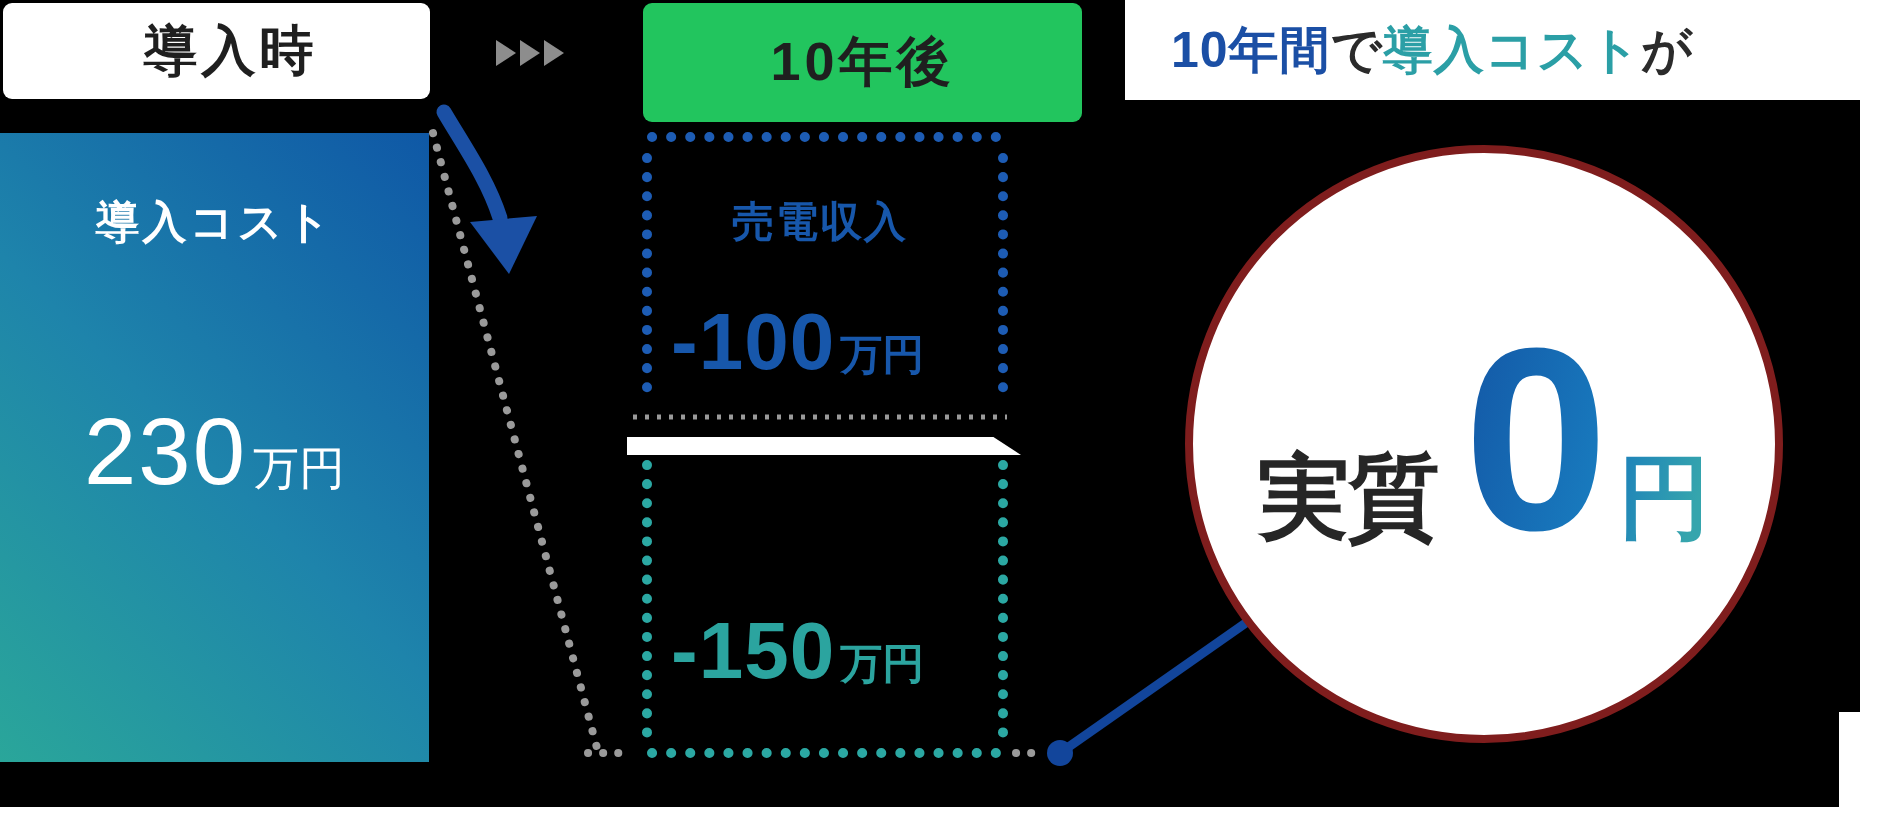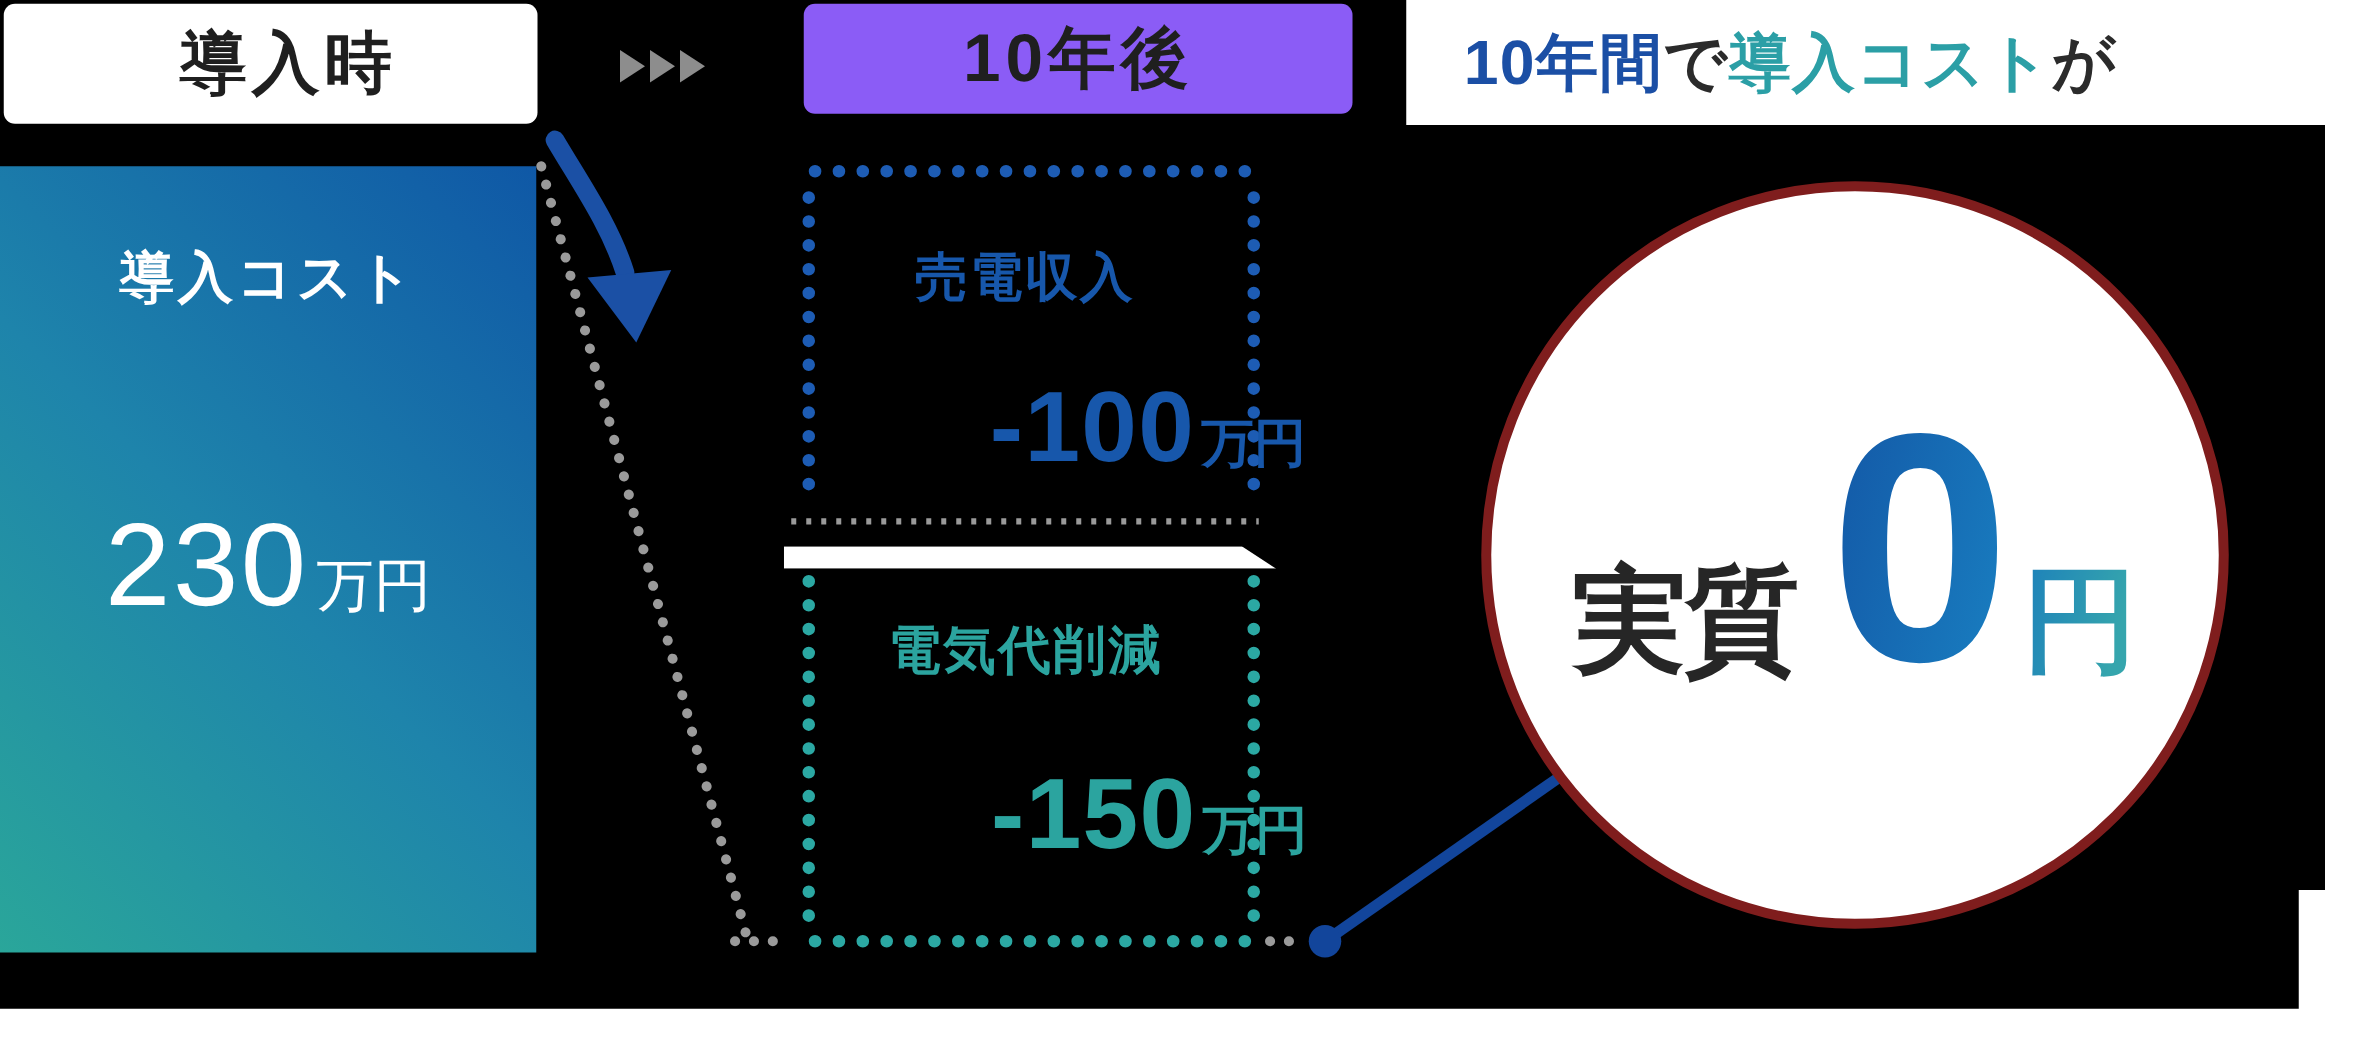--- a/index.html
+++ b/index.html
@@ -13,21 +13,21 @@
   .band-headline{left:1125px;top:0;width:767px;height:100px;}
   .right-col{left:1860px;top:0;width:32px;height:840px;}
   .corner-step{left:1839px;top:712px;width:53px;height:128px;}
   .bottom-band{left:0;top:807px;width:1892px;height:33px;}
   
   .label-box{
     position:absolute;display:flex;align-items:center;justify-content:center;
     border-radius:9px;font-weight:700;font-size:54px;color:#1f1f1f;letter-spacing:4px;
   }
   .intro-box{left:3px;top:3px;width:427px;height:96px;background:#fff;padding-left:28px;}
-  .after-box{left:643px;top:3px;width:439px;height:88px;background:#8b5cf6;}
+  .after-box{left:643px;top:3px;width:439px;height:119px;background:#22c55e;}
   .chevrons{position:absolute;left:496px;top:40px;display:flex;gap:4px;}
   .chevrons .tri{
     width:0;height:0;border-top:13px solid transparent;border-bottom:13px solid transparent;
     border-left:20px solid #8d8d8d;
   }
   
   .headline{
     position:absolute;left:1125px;top:0;width:767px;height:100px;
     display:flex;align-items:center;padding-left:46px;
     font-weight:700;font-size:50px;letter-spacing:1px;white-space:nowrap;
@@ -54,21 +54,21 @@
   .sell-box{position:absolute;left:633px;top:132px;width:374px;height:286px;}
   .save-box{position:absolute;left:633px;top:455px;width:375px;height:303px;}
   .bd-label{
     position:absolute;left:0;width:100%;text-align:center;font-weight:700;
     font-size:42px;letter-spacing:2px;
   }
   .sell-box .bd-label{top:62px;color:#1757ab;}
   .save-box .bd-label{top:37px;color:#2ba49f;}
   .bd-value{
     position:absolute;left:38px;width:100%;
-    display:flex;align-items:baseline;justify-content:flex-end;font-weight:700;
+    display:flex;align-items:baseline;justify-content:flex-start;font-weight:700;
   }
   .sell-box .bd-value{top:170px;color:#1757ab;}
   .save-box .bd-value{top:156px;color:#2ba49f;}
   .bd-num{font-size:80px;line-height:1;letter-spacing:1px;}
   .bd-unit{font-size:42px;line-height:1;margin-left:5px;}
   
   .cut-bar{
     position:absolute;left:627px;top:437px;width:394px;height:18px;background:#fff;
     clip-path:polygon(0 0,93% 0,100% 100%,0 100%);
   }
@@ -163,21 +163,20 @@
     <div class="bd-label">売電収入</div>
     <div class="bd-value">
       <span class="bd-num">-100</span>
       <span class="bd-unit">万円</span>
     </div>
   </div>
 
   <div class="cut-bar"></div>
 
   <div class="save-box">
-    <div class="bd-label">電気代削減</div>
     <div class="bd-value">
       <span class="bd-num">-150</span>
       <span class="bd-unit">万円</span>
     </div>
   </div>
 
   <div class="circle">
     <div class="circle-text">
       <span class="rc-prefix">実質</span>
       <span class="rc-grad">

